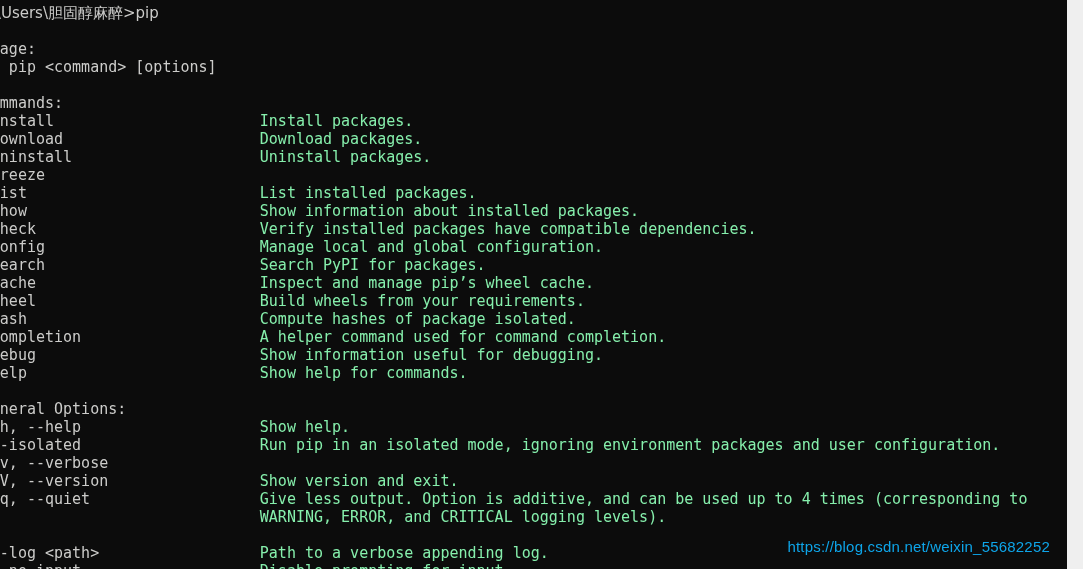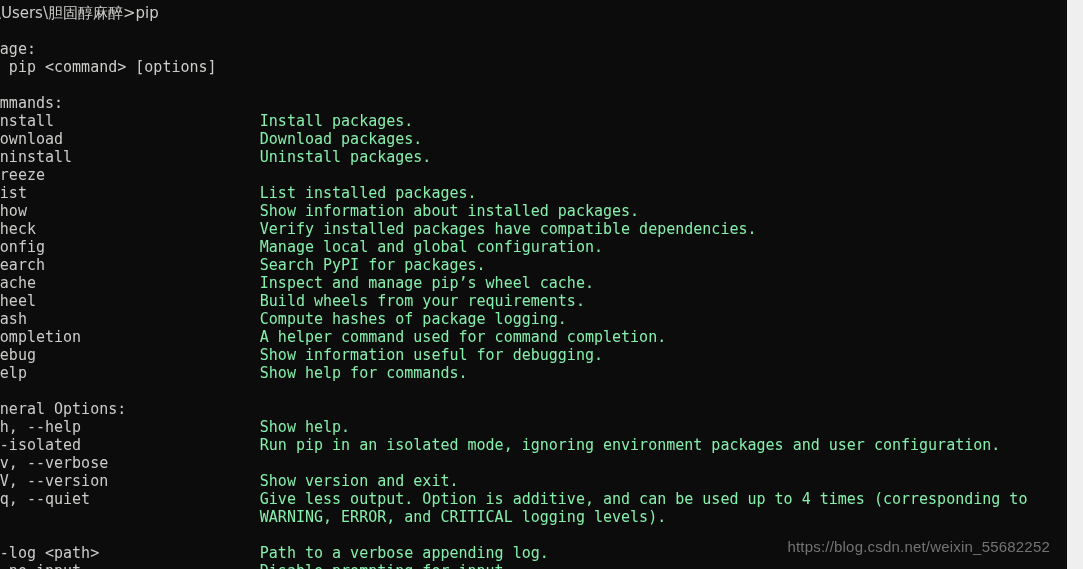--- a/index.html
+++ b/index.html
@@ -67,21 +67,21 @@
   }
   .cjk {
     font-family: "DejaVu Sans", "Liberation Sans", sans-serif;
   }
   #watermark {
     position: absolute;
     right: 17px;
     bottom: 14px;
     font-family: "Liberation Sans", sans-serif;
     font-size: 15px;
-    color: #737373;
+    color: #0ea5e9;
     white-space: nowrap;
     letter-spacing: 0.2px;
   }
   #right-strip {
     position: absolute;
     left: 1067px;
     top: 0;
     width: 16px;
     height: 569px;
     background: #efefef;
@@ -144,21 +144,21 @@
       <div class="row">
         <span class="term">cache</span>
         <span class="desc">Inspect and manage pip’s wheel cache.</span>
       </div>
       <div class="row">
         <span class="term">wheel</span>
         <span class="desc">Build wheels from your requirements.</span>
       </div>
       <div class="row">
         <span class="term">hash</span>
-        <span class="desc">Compute hashes of package logging.</span>
+        <span class="desc">Compute hashes of package isolated.</span>
       </div>
       <div class="row">
         <span class="term">completion</span>
         <span class="desc">A helper command used for command completion.</span>
       </div>
       <div class="row">
         <span class="term">debug</span>
         <span class="desc">Show information useful for debugging.</span>
       </div>
       <div class="row">

